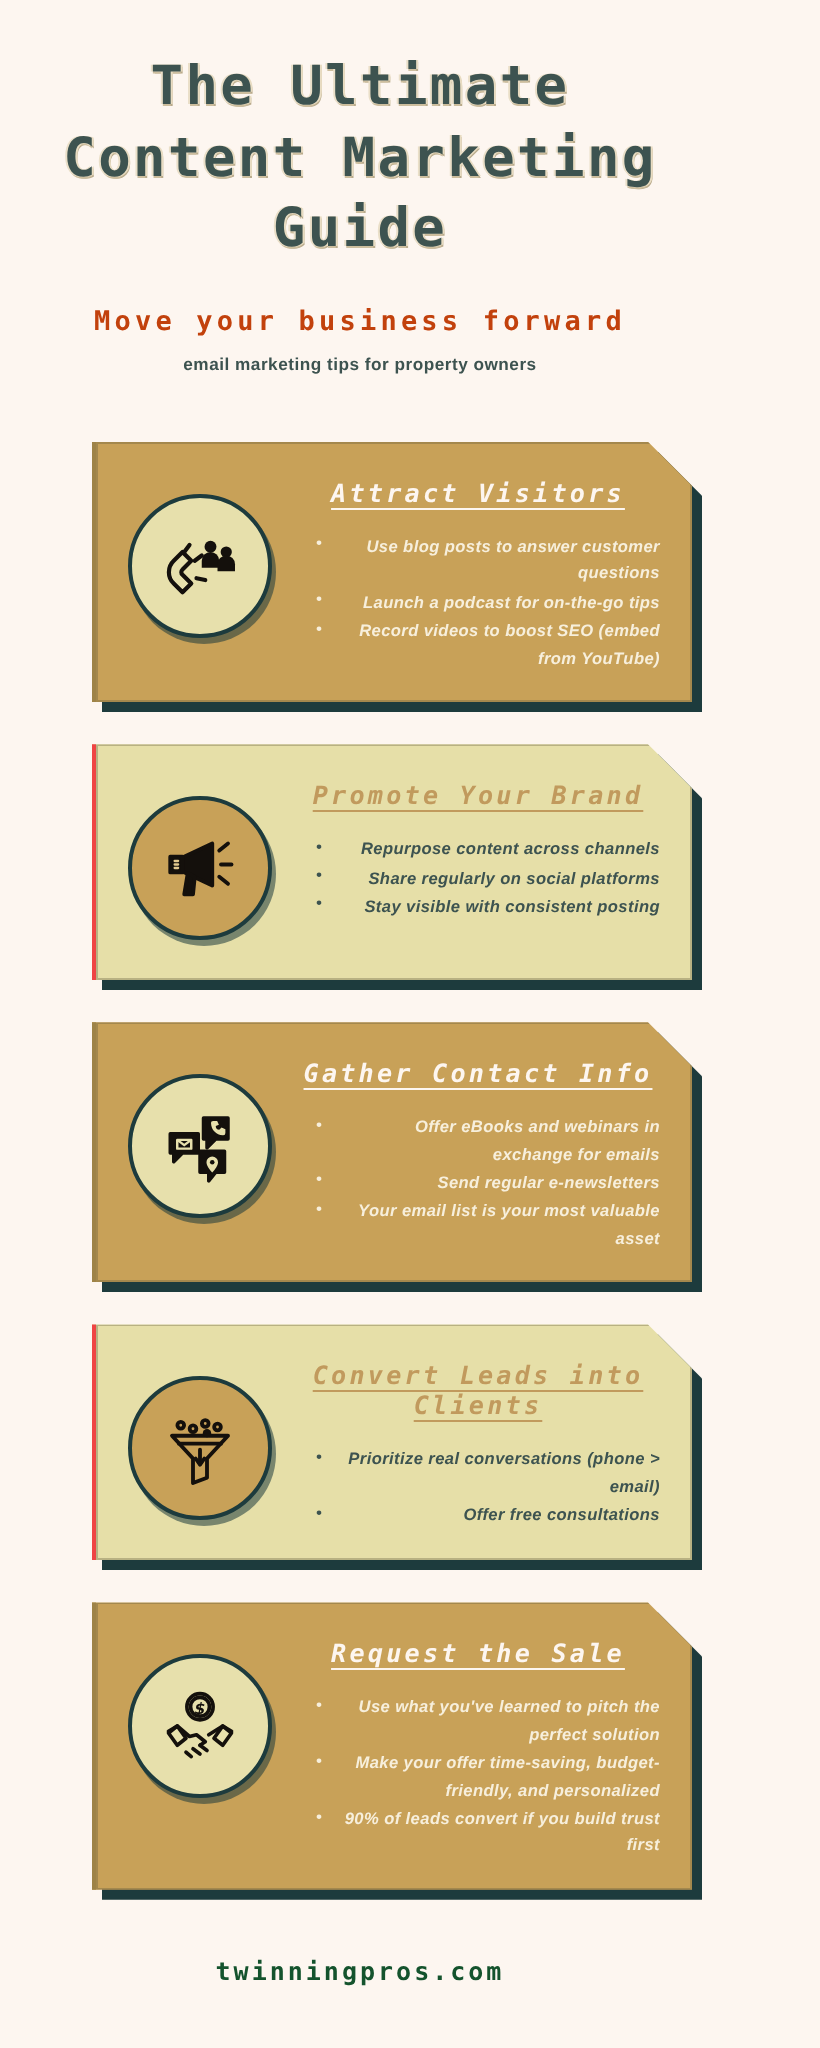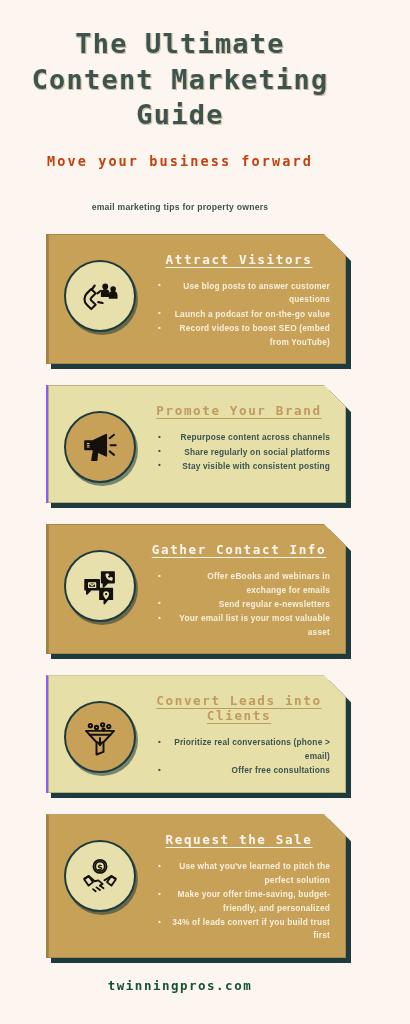--- a/index.html
+++ b/index.html
@@ -39,30 +39,30 @@
   .subtitle {
     margin-top: 20px;
     font-family: "DejaVu Sans Mono", monospace;
     font-size: 13.5px;
     color: #c2410c;
     letter-spacing: 2.1px;
     font-weight: bold;
   }
 
   .tagline {
-    margin-top: 33px;
+    margin-top: 8px;
     font-family: "Liberation Sans", sans-serif;
     font-size: 8.6px;
     color: #3d5350;
     letter-spacing: 0.25px;
     font-weight: bold;
   }
 
   
-  .cards { margin-top: 22px; padding: 0 14px 0 46px; }
+  .cards { margin-top: 34px; padding: 0 14px 0 46px; font-style: italic; }
 
   .card-wrap { position: relative; margin-bottom: 21px; }
 
   .card-shadow {
     position: absolute;
     left: 5px; top: 5px;
     width: 100%; height: 100%;
     background: #1d3b3d;
     clip-path: polygon(0 0, calc(100% - 22px) 0, 100% 22px, 100% 100%, 0 100%);
   }
@@ -70,21 +70,21 @@
   .card {
     position: relative;
     min-height: 118px;
     padding: 14px 16px 14px 14px;
     clip-path: polygon(0 0, calc(100% - 22px) 0, 100% 22px, 100% 100%, 0 100%);
     display: flex;
     align-items: flex-start;
   }
 
   .card.gold  { background: #c8a158; border-left: 2px solid #9e8347; }
-  .card.khaki { background: #e6dfa8; border-left: 2px solid #8b5cf6; }
+  .card.khaki { background: #e6dfa8; border-left: 2px solid #ef4444; }
 
   .card-inner-border {
     position: absolute;
     inset: 0;
     pointer-events: none;
     clip-path: polygon(0 0, calc(100% - 22px) 0, 100% 22px, 100% 100%, 0 100%);
     border: 1px solid rgba(90,85,55,0.33);
   }
 
   
@@ -178,21 +178,21 @@
             <circle cx="30" cy="13" r="3.4" fill="#14100c" stroke="none"></circle>
             <path d="M25 25 v-4 a5 5 0 0 1 10 0 v4z" fill="#14100c" stroke="none"></path>
             <circle cx="39" cy="16" r="3.2" fill="#14100c" stroke="none"></circle>
             <path d="M34 27 v-4 a5 5 0 0 1 10 0 v4z" fill="#14100c" stroke="none"></path>
           </svg>
         </div>
         <div class="card-body">
           <div class="card-title">Attract Visitors</div>
           <ul class="bullets">
             <li>Use blog posts to answer customer questions</li>
-            <li>Launch a podcast for on-the-go value</li>
+            <li>Launch a podcast for on-the-go tips</li>
             <li>Record videos to boost SEO (embed from YouTube)</li>
           </ul>
         </div>
       </div>
     </div>
 
     <div class="card-wrap">
       <div class="card-shadow"></div>
       <div class="card khaki">
         <div class="card-inner-border"></div>
@@ -290,21 +290,21 @@
             <path d="M16 39 l3 2.5"></path>
             <path d="M11 24 l-5 4 5 7 5 -4z" fill="none"></path>
             <path d="M37 24 l5 4 -5 7 -5 -4z" fill="none"></path>
           </svg>
         </div>
         <div class="card-body">
           <div class="card-title">Request the Sale</div>
           <ul class="bullets">
             <li>Use what you've learned to pitch the perfect solution</li>
             <li>Make your offer time-saving, budget-friendly, and personalized</li>
-            <li>34% of leads convert if you build trust first</li>
+            <li>90% of leads convert if you build trust first</li>
           </ul>
         </div>
       </div>
     </div>
 
   </div>
 
   <div class="footer">twinningpros.com</div>
 
 </div>

